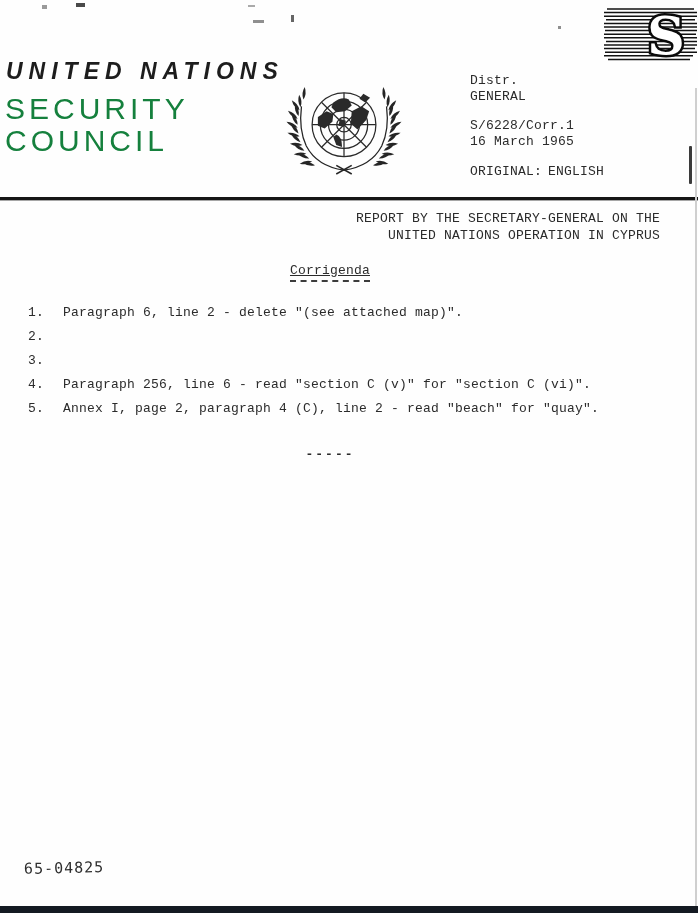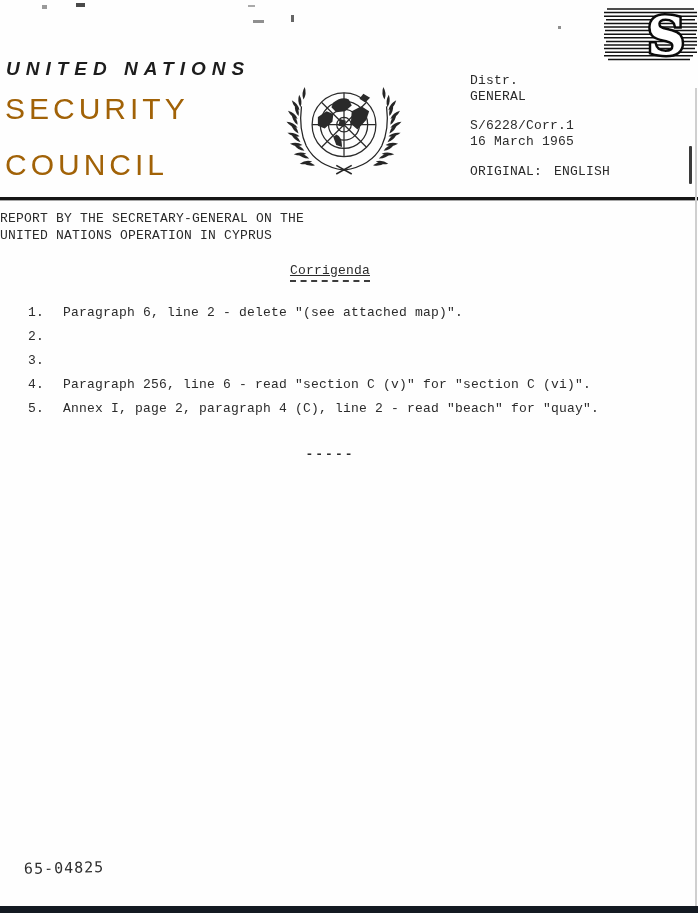--- a/index.html
+++ b/index.html
@@ -17,48 +17,48 @@
     font-family: "Liberation Mono", "DejaVu Sans Mono", monospace;
     font-size: 13px;
     letter-spacing: 0.2px;
     color: #2b2b2b;
   }
   
   .org-name {
     left: 6px; top: 58px;
     font-family: "Liberation Sans", sans-serif;
     font-style: italic; font-weight: 600;
-    font-size: 19px; letter-spacing: 6px;
+    font-size: 23px; letter-spacing: 6px;
     color: #1d1d1d; white-space: nowrap;
   }
   .council-line {
     left: 5px;
     font-family: "Liberation Sans", sans-serif;
     font-weight: 400; font-size: 30px; letter-spacing: 4px;
-    color: #a16207; white-space: nowrap;
+    color: #15803d; white-space: nowrap;
   }
   .sc1 { top: 92px; }
-  .sc2 { top: 148px; }
+  .sc2 { top: 124px; }
   
   .corner-logo { left: 604px; top: 7px; width: 93px; height: 57px; }
   
   .emblem { left: 286px; top: 75px; width: 116px; height: 113px; }
   
   .meta { left: 470px; top: 73px; line-height: 16px; }
   .meta .gap1 { height: 13px; }
   .meta .gap2 { height: 14px; }
-  .orig-lang { margin-left: 12px; }
+  .orig-lang { margin-left: 6px; }
   
   .rule {
     left: 0; top: 197px; width: 698px; height: 3px;
     background: #161616;
     box-shadow: 0 1px 0 rgba(60,60,60,.45);
   }
   
-  .title-block { left: 0; top: 210px; width: 660px; text-align: left; line-height: 17px; }
+  .title-block { left: 0; top: 210px; width: 660px; text-align: right; line-height: 17px; }
   .heading-block { left: 0; top: 263px; width: 660px; text-align: center; }
   .heading-underline {
     display: inline-block;
     padding-bottom: 2px;
     border-bottom: 2px dashed #3c3c3c;
     text-decoration: underline;
   }
   
   .list { left: 28px; top: 305px; width: 620px; }
   .row { display: flex; height: 24px; line-height: 15px; align-items: flex-start; }

